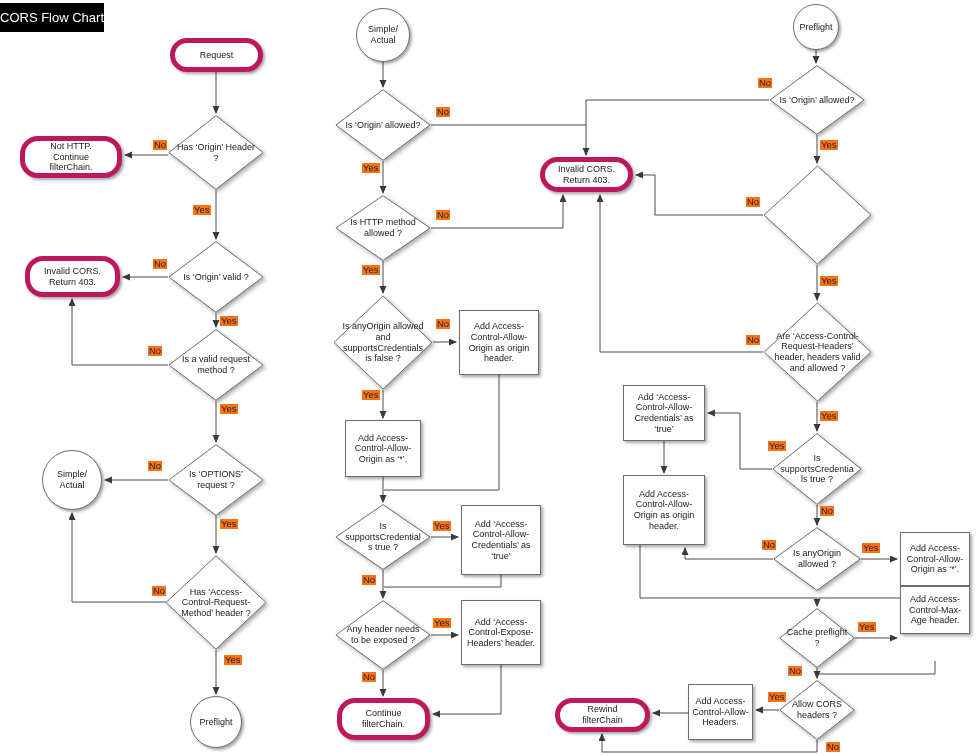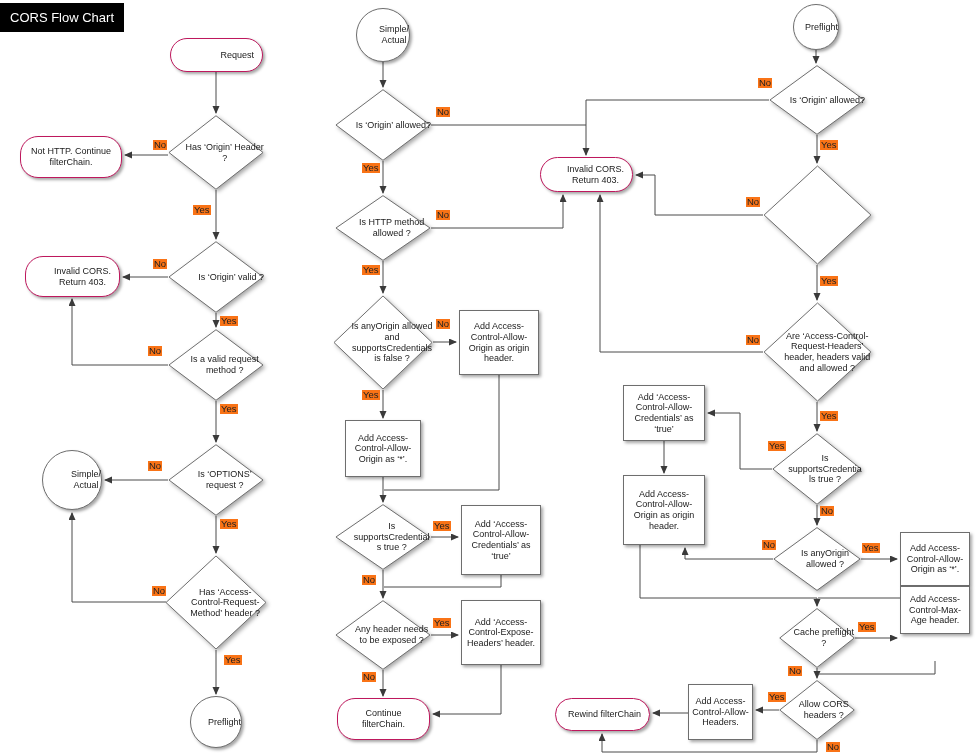--- a/index.html
+++ b/index.html
@@ -1,30 +1,30 @@
 <!DOCTYPE html>
 <html><head>
 <meta charset="utf-8">
 <style>
   *{box-sizing:border-box;margin:0;padding:0}
   html,body{width:976px;height:756px}
   body{position:relative;background:#fff;font-family:"Liberation Sans",sans-serif;overflow:hidden}
   #connector-layer{position:absolute;left:0;top:0;z-index:1}
   #connector-layer polyline{fill:none;stroke:#4a4a4a;stroke-width:1}
-  .node{position:absolute;display:flex;align-items:center;justify-content:flex-end;text-align:center;z-index:2;font-size:9px;color:#1a1a1a;line-height:1.18}
+  .node{position:absolute;display:flex;align-items:center;justify-content:center;text-align:center;z-index:2;font-size:9px;color:#1a1a1a;line-height:1.18}
   .lbl{white-space:pre-line;overflow-wrap:break-word;position:relative;z-index:1;max-width:100%}
-  .stadium{background:#fff;border:1px solid #be185d;border-radius:18px;box-shadow:2px 2px 3px rgba(0,0,0,.35);padding:12px 8px}
+  .stadium{background:#fff;border:5px solid #be185d;border-radius:18px;box-shadow:2px 2px 3px rgba(0,0,0,.35);padding:12px 8px}
   .rect{background:#fff;border:1px solid #6e6e6e;box-shadow:2px 2px 3px rgba(0,0,0,.35);padding:2px 3px}
   .circle{background:#fff;border:1px solid #6e6e6e;border-radius:50%;box-shadow:2px 2px 3px rgba(0,0,0,.35)}
   .diamond{background:transparent}
   .diamond .lbl{max-width:82%}
   .dshape{position:absolute;inset:0;width:100%;height:100%;filter:drop-shadow(2px 2px 2px rgba(0,0,0,.35))}
   .dshape polygon{fill:#fff;stroke:#6e6e6e;stroke-width:1;vector-effect:non-scaling-stroke}
   .elabel{position:absolute;z-index:3;font-size:9.5px;color:#222;background:#f97316;padding:0 1px;line-height:1}
-  #chart-title{position:absolute;left:0;top:3px;background:#000;color:#fff;font-size:13px;padding:7px 10px;z-index:4}
+  #chart-title{position:absolute;left:0;top:3px;background:#000;color:#fff;font-size:13px;padding:7px 0;z-index:4}
 </style>
 </head>
 <body>
 
 <div id="chart-title">CORS Flow Chart</div>
 
 <svg id="connector-layer" width="976" height="756">
   <defs>
     <marker id="arr" markerWidth="9" markerHeight="9" refX="7" refY="3.5" orient="auto" markerUnits="userSpaceOnUse">
       <path d="M0,0 L8,3.5 L0,7 Z" fill="#3a3a3a"></path>

